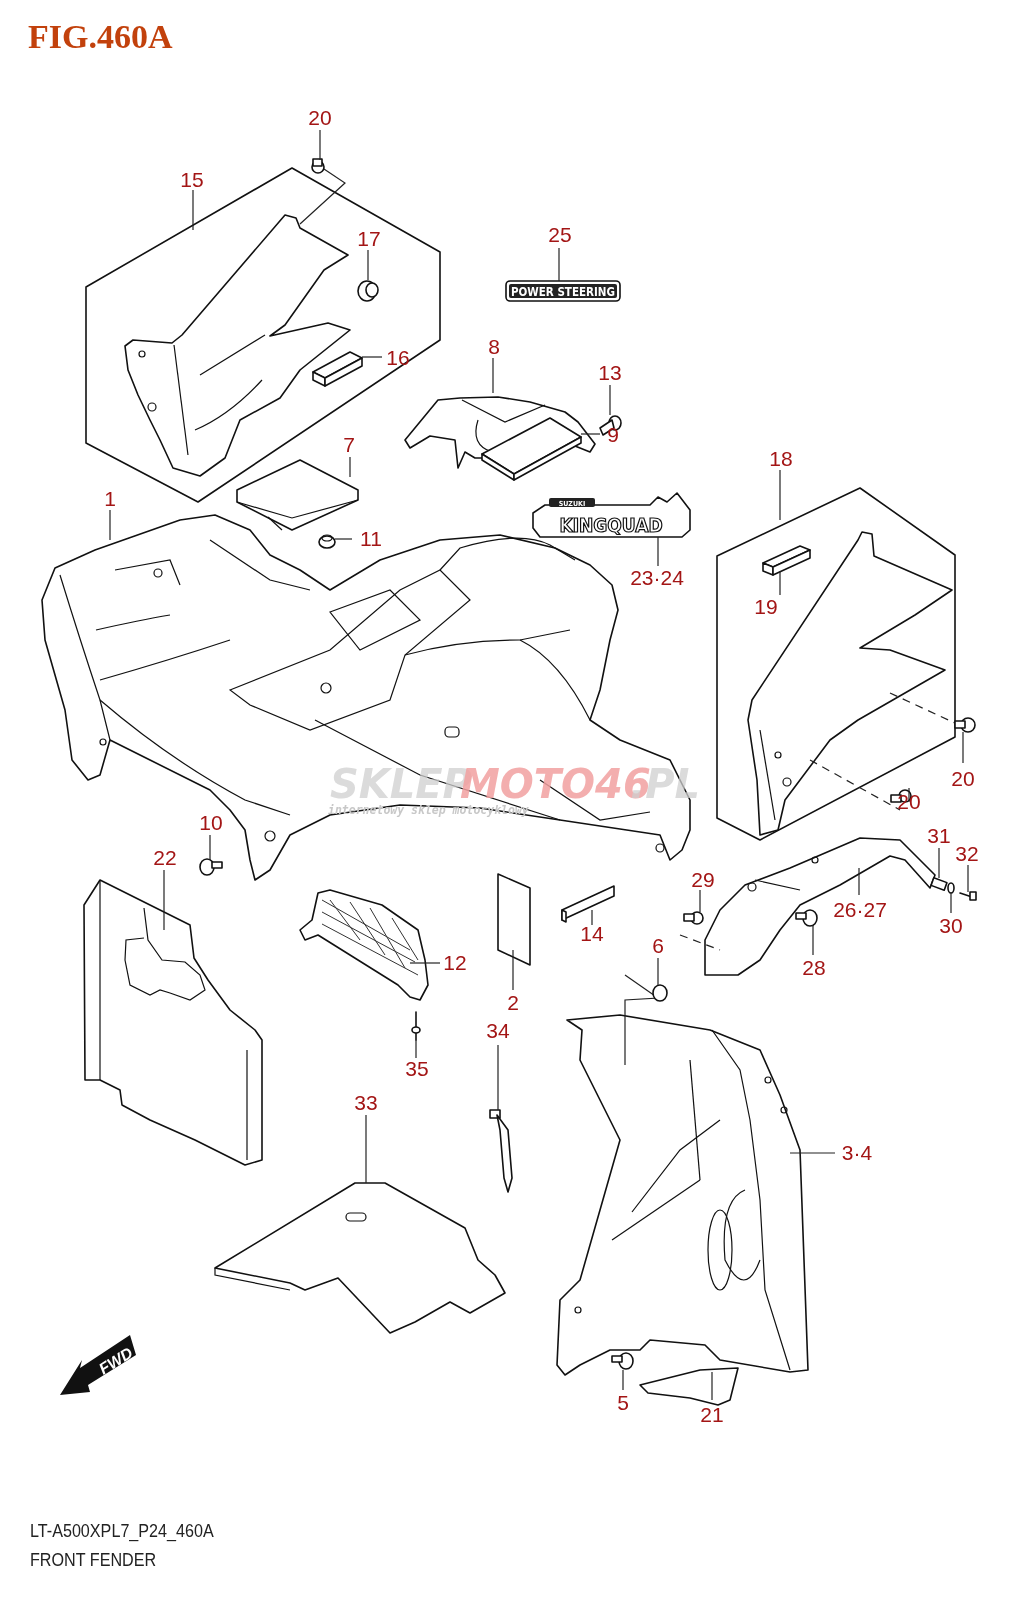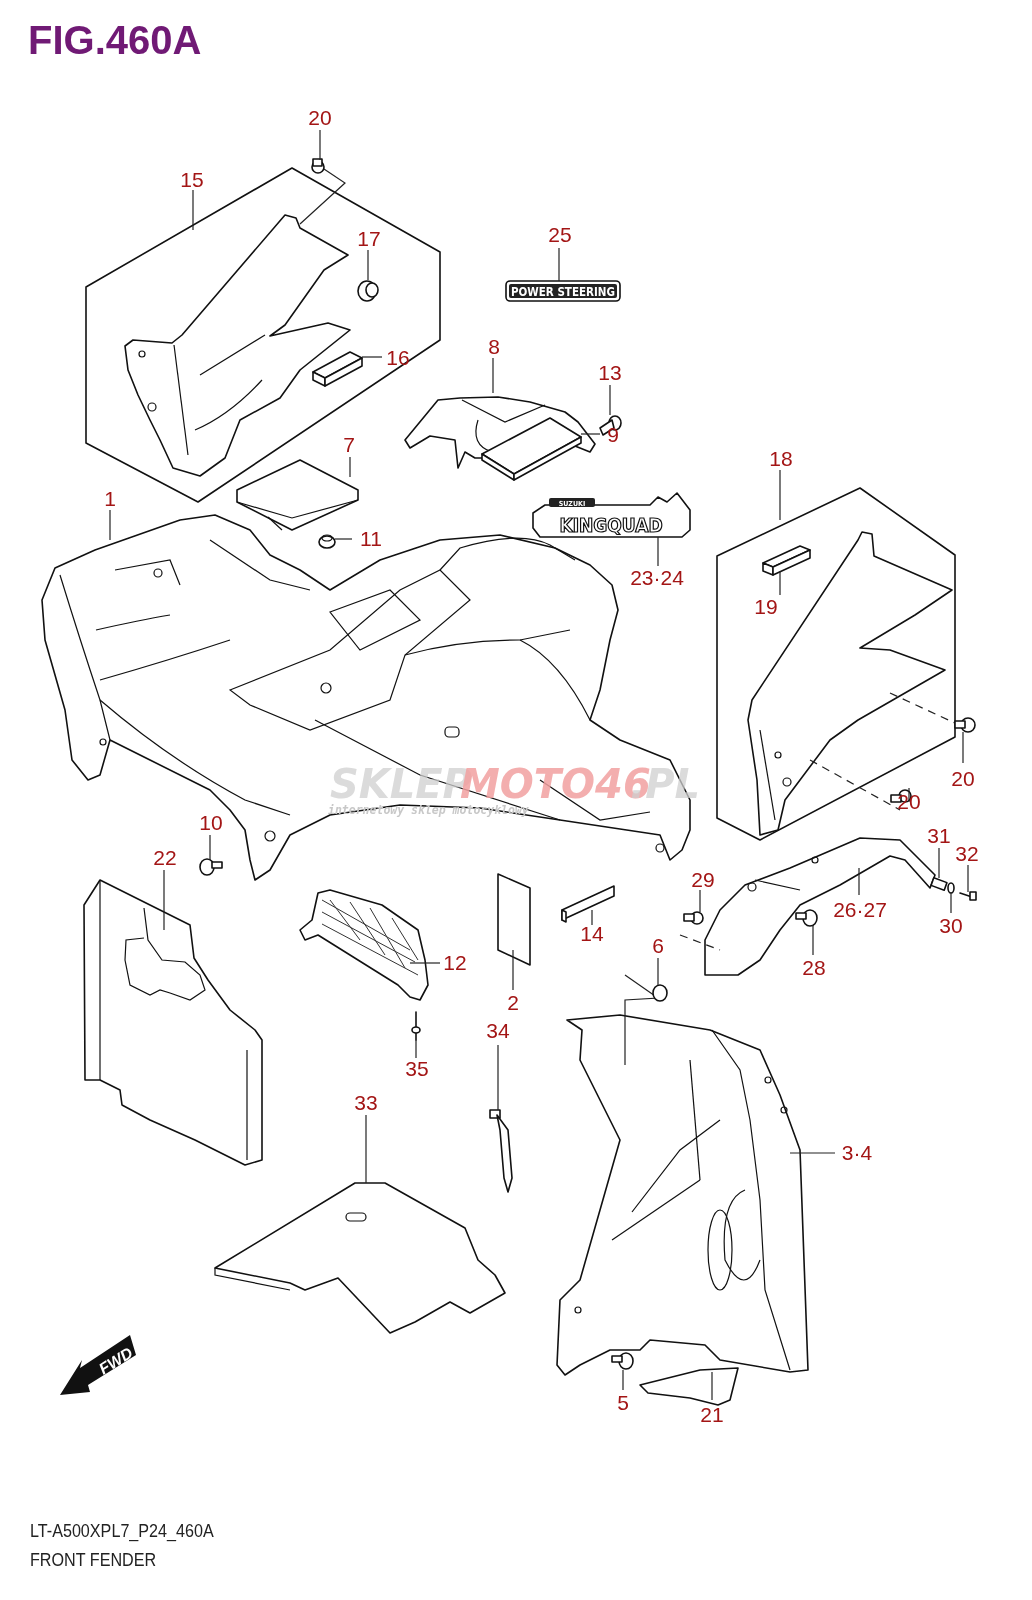--- a/index.html
+++ b/index.html
@@ -1,19 +1,19 @@
 <!DOCTYPE html>
 <html><head>
 <meta charset="utf-8">
 <style>
   html, body { margin: 0; padding: 0; background: #ffffff; }
   body { width: 1032px; height: 1600px; position: relative; overflow: hidden;
          font-family: "Liberation Sans", sans-serif; }
-  #fig-title { position: absolute; left: 28px; top: 18px; font-size: 40px; font-weight: bold;
-               color: #701a75; font-family: Liberation Sans, sans-serif; letter-spacing: 0px; }
+  #fig-title { position: absolute; left: 28px; top: 18px; font-size: 34px; font-weight: bold;
+               color: #c2410c; font-family: Liberation Serif, serif; letter-spacing: 0px; }
   #footer-code { position: absolute; left: 30px; top: 1520px; font-size: 19px; color: #222;
                  font-family: "Liberation Sans", sans-serif; transform: scaleX(0.85); transform-origin: left; }
   #footer-name { position: absolute; left: 30px; top: 1549px; font-size: 19px; color: #222;
                  font-family: "Liberation Sans", sans-serif; transform: scaleX(0.85); transform-origin: left; }
   svg#diagram { position: absolute; left: 0; top: 0; }
   .ln { fill: none; stroke: #111; stroke-width: 1.6; stroke-linejoin: round; stroke-linecap: round; }
   .thin { fill: none; stroke: #111; stroke-width: 1.2; }
   .lead { fill: none; stroke: #222; stroke-width: 1.2; }
   .dash { fill: none; stroke: #222; stroke-width: 1.2; stroke-dasharray: 8 6; }
   .part { fill: #fff; stroke: #111; stroke-width: 1.6; stroke-linejoin: round; }

